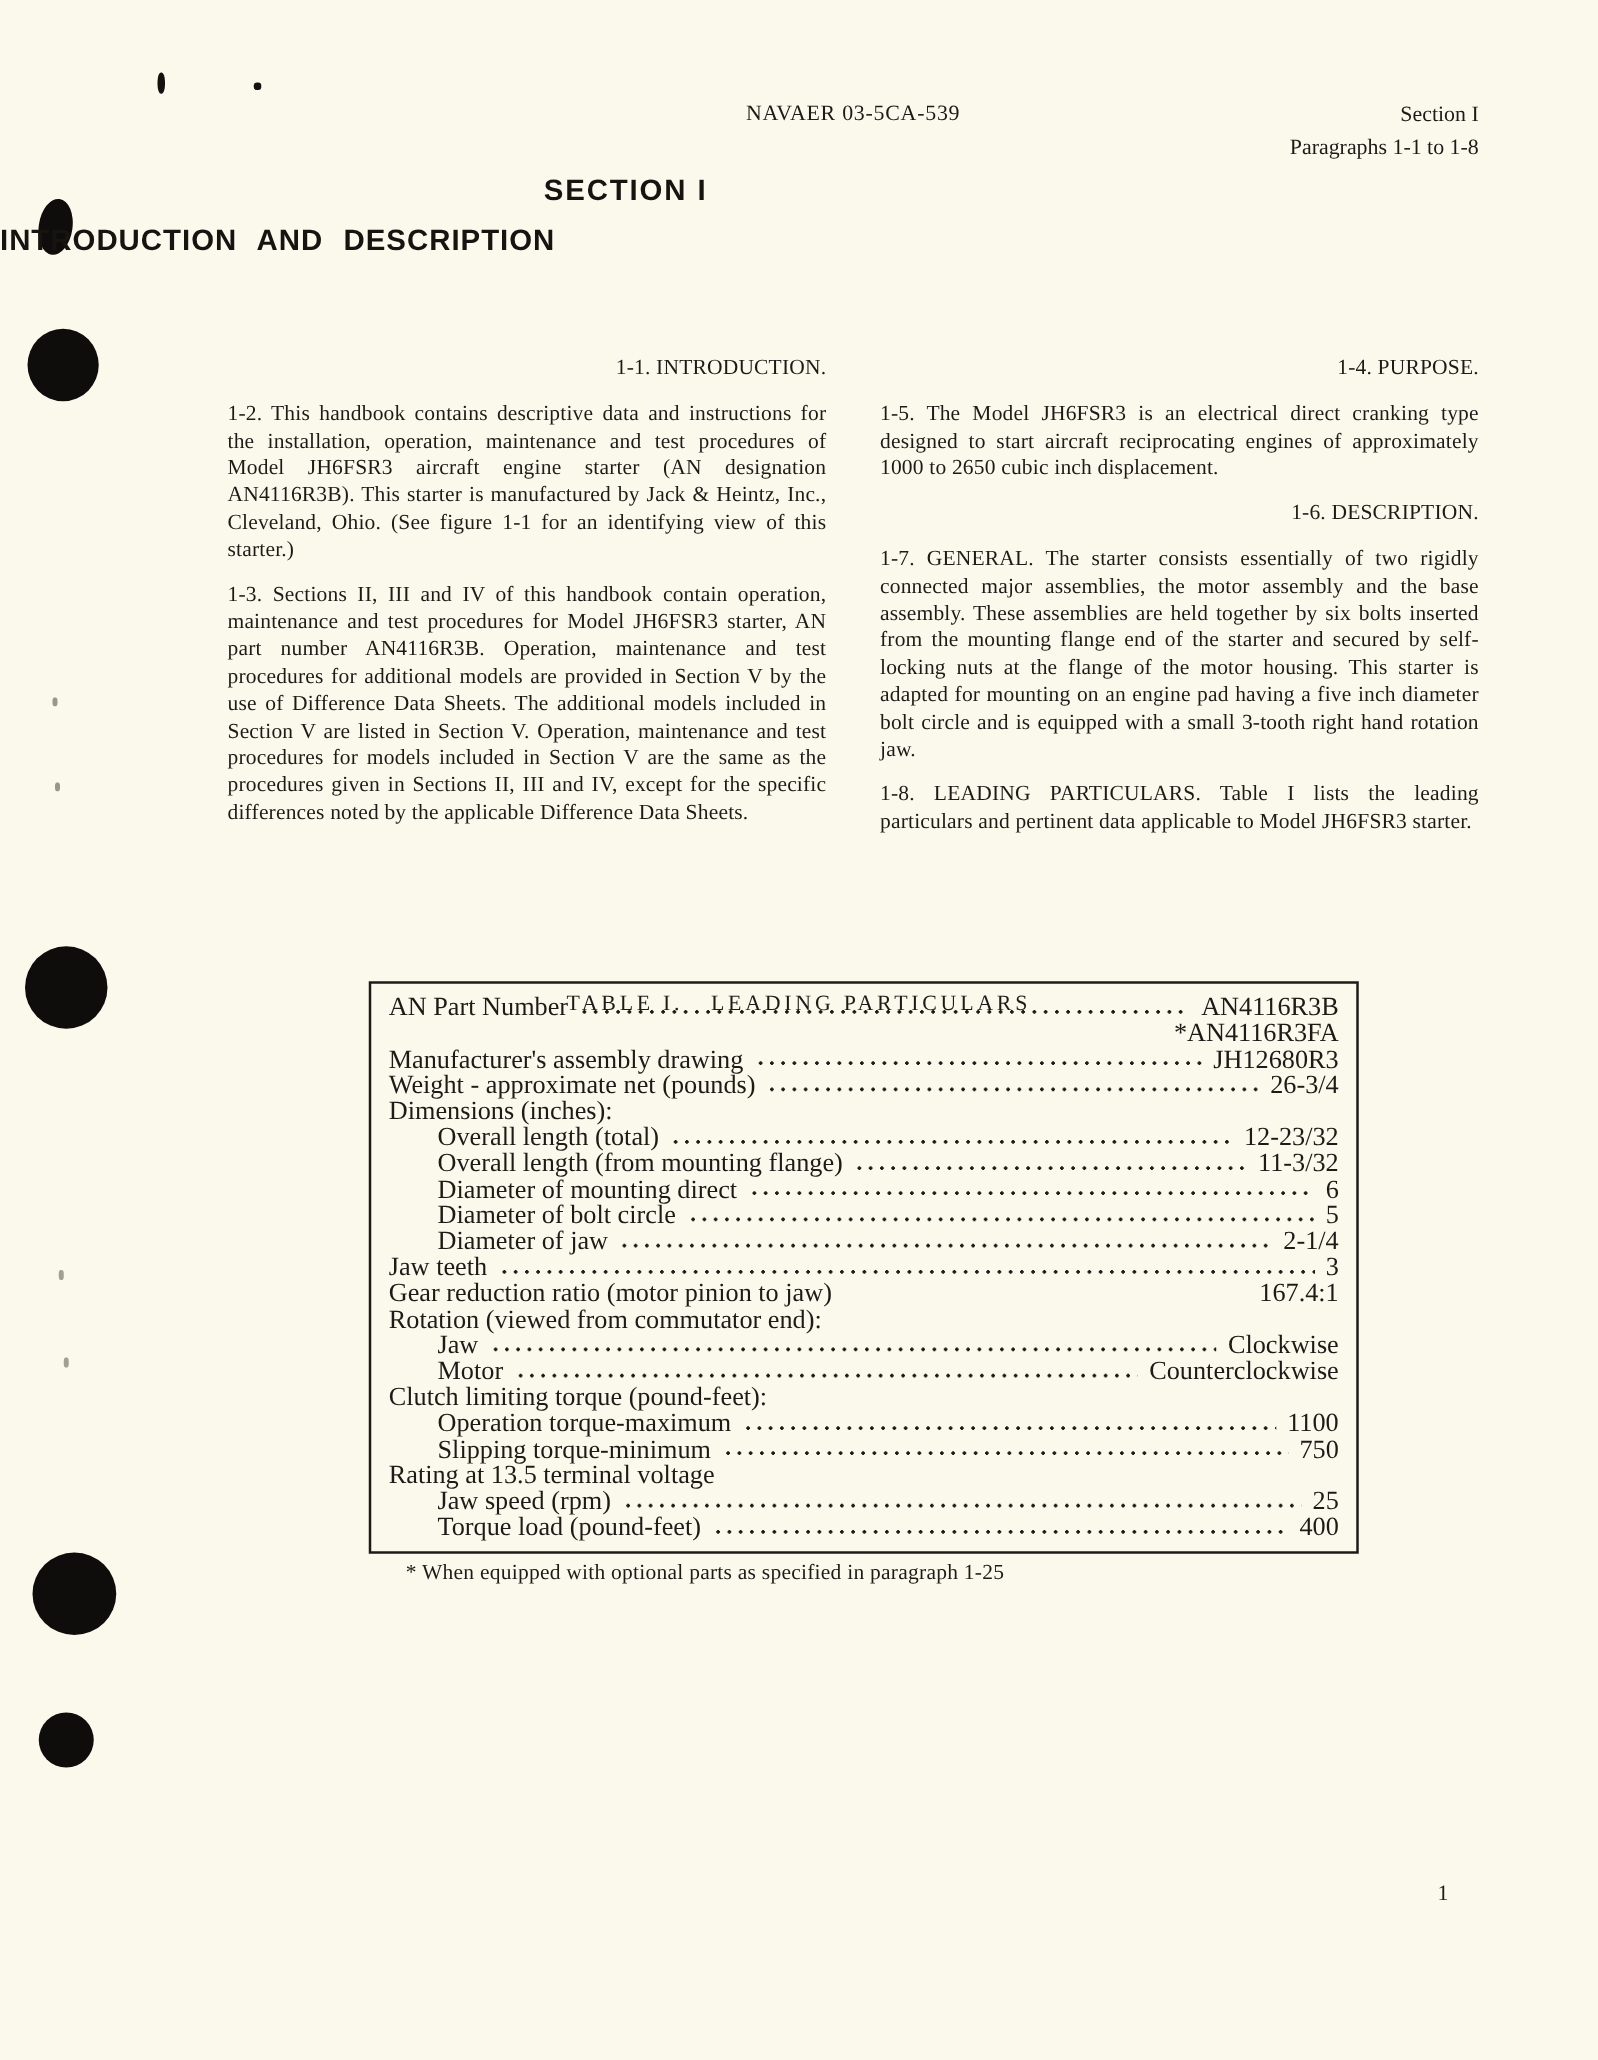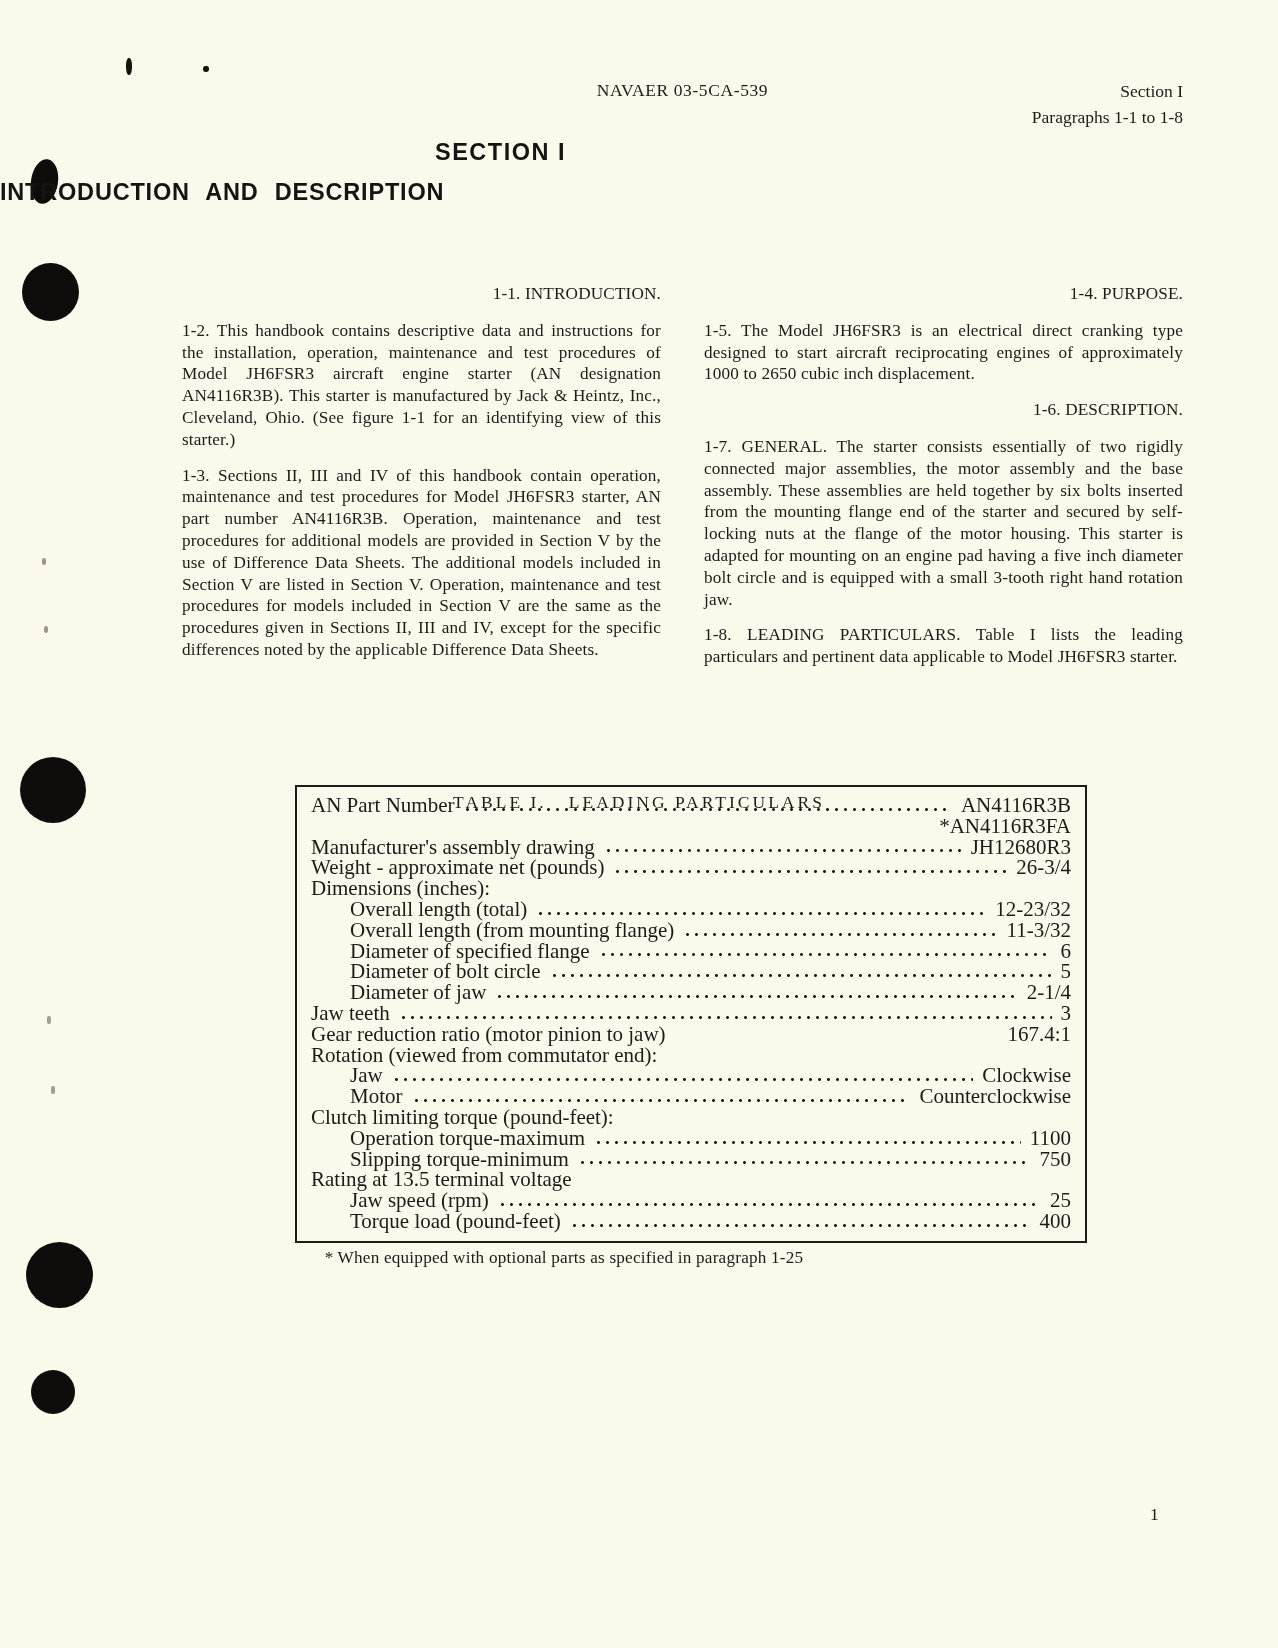--- a/index.html
+++ b/index.html
@@ -228,21 +228,21 @@
       <span class="tlabel">Overall length (total)</span>
       <span class="tleader"></span>
       <span class="tvalue">12-23/32</span>
     </div>
     <div class="trow indent-1">
       <span class="tlabel">Overall length (from mounting flange)</span>
       <span class="tleader"></span>
       <span class="tvalue">11-3/32</span>
     </div>
     <div class="trow indent-1">
-      <span class="tlabel">Diameter of specified flange</span>
+      <span class="tlabel">Diameter of mounting direct</span>
       <span class="tleader"></span>
       <span class="tvalue">6</span>
     </div>
     <div class="trow indent-1">
       <span class="tlabel">Diameter of bolt circle</span>
       <span class="tleader"></span>
       <span class="tvalue">5</span>
     </div>
     <div class="trow indent-1">
       <span class="tlabel">Diameter of jaw</span>

